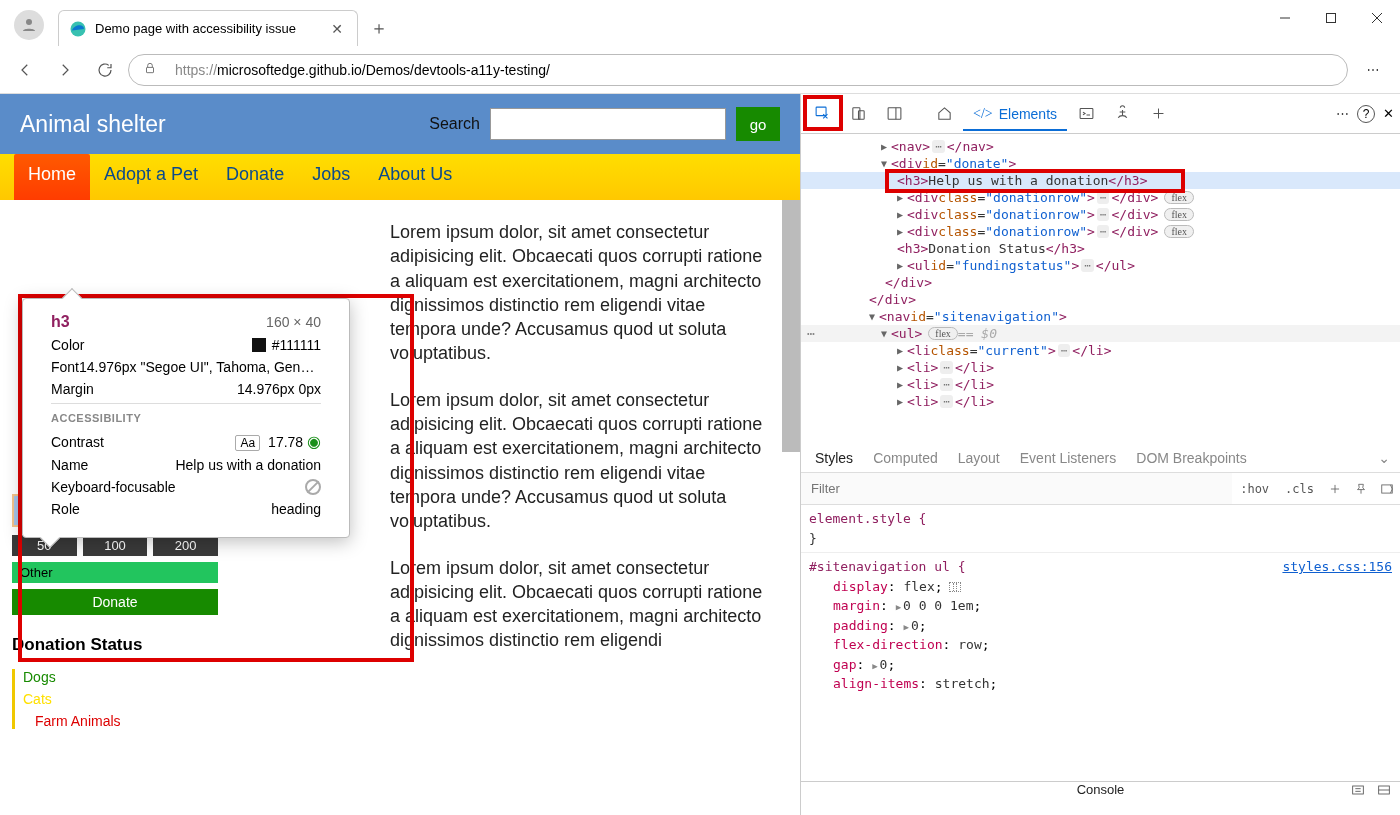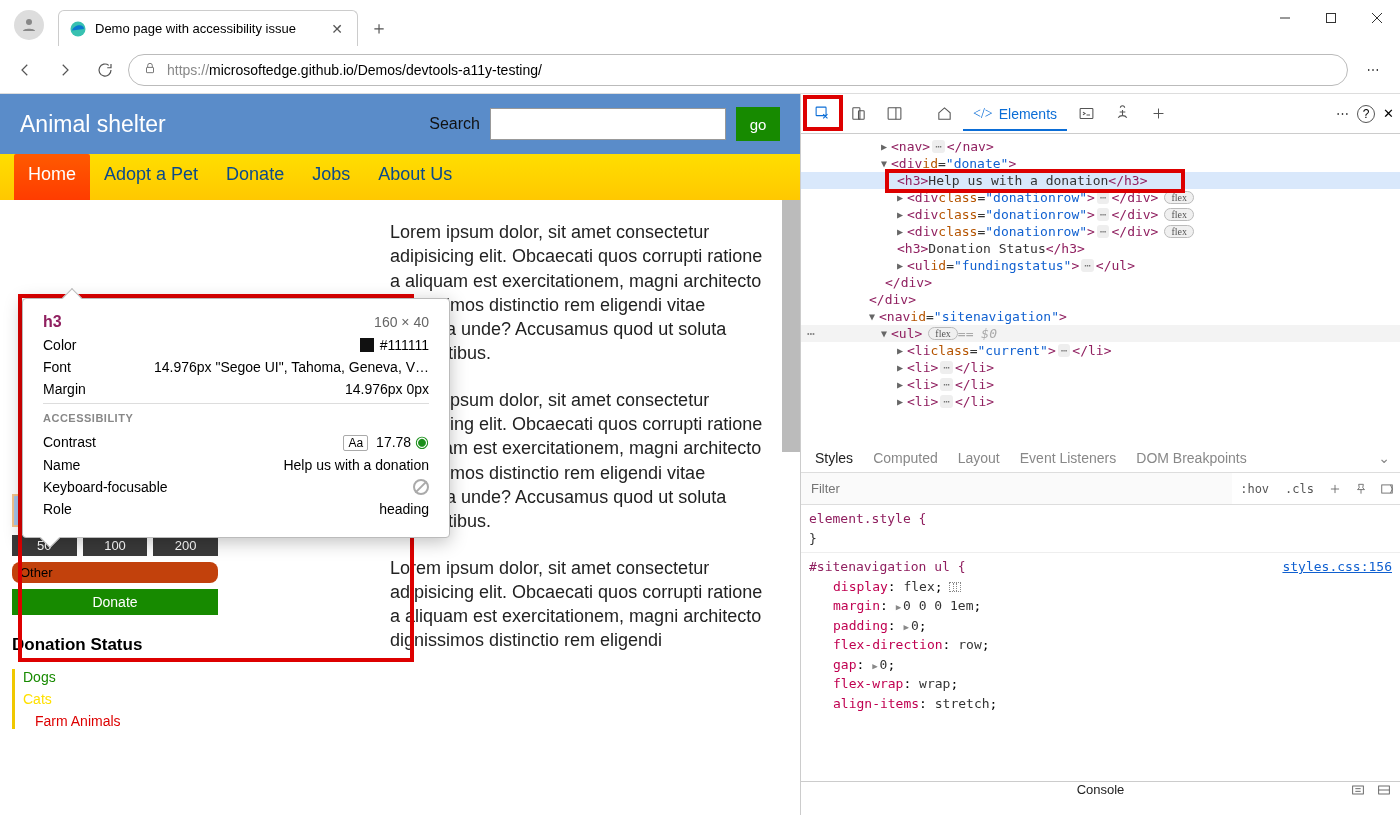--- a/index.html
+++ b/index.html
@@ -14,21 +14,21 @@
 .tab-title { white-space: nowrap; overflow: hidden; text-overflow: ellipsis; flex:1; font-size:13px;}
 .tab-close { width:20px; height:20px; display:flex; align-items:center; justify-content:center; color:#555; font-size:14px;}
 .newtab { width:30px; display:flex; align-items:center; justify-content:center; height:36px; color:#555; font-size:18px; margin-left: 6px;}
 .win-controls { position:absolute; right:0; top:0; display:flex; }
 .win-btn { width:46px; height:36px; display:flex; align-items:center; justify-content:center; color:#333;}
 .win-btn svg { width:12px; height:12px; stroke:#333; stroke-width:1; fill:none;}
 
 .toolbar { height:48px; display:flex; align-items:center; padding:0 8px; gap:6px; border-bottom: 1px solid #ddd;}
 .tool-btn { width:34px; height:34px; border-radius:4px; display:flex; align-items:center; justify-content:center; color:#333; }
 .tool-btn svg { width:18px; height:18px; stroke:#555; stroke-width:1.6; fill:none;}
-.addr { flex:1; height:32px; border:1px solid #bbb; border-radius:16px; display:flex; align-items:center; padding:0 14px; gap:10px; color:#333; font-size:14px;}
+.addr { flex:1; height:32px; border:1px solid #bbb; border-radius:16px; display:flex; align-items:center; padding:0 14px; gap:18px; color:#333; font-size:14px;}
 .addr .lock svg { width:14px; height:14px; stroke:#666; stroke-width:1.5;}
 .addr .url { color:#888; }
 .addr .url .path { color:#000; }
 .more-btn { width:38px; display:flex; align-items:center; justify-content:center;}
 
 
 .workspace { display:flex; height:721px; }
 .page-pane { width:800px; position:relative; overflow:hidden;}
 .devtools { flex:1; display:flex; flex-direction:column; border-left:1px solid #ccc; min-width:0;}
 
@@ -43,33 +43,33 @@
 .topnav .navitem { padding:10px 14px; font-size:18px; color:#0b4a8b; }
 .topnav .navitem.current { background:linear-gradient(#ff5a00,#ff3c00); color:#fff; border-radius:2px 2px 0 0;}
 
 .page-body { display:flex; position:relative; height:615px;}
 .sidebar { width:230px; padding:14px 12px 0 12px; height: 100%;}
 .hl-outer { border:2px solid #f4c38b; padding:0; background: #f4c38b; margin-top: 280px;}
 .hl-inner { background:#a6c3e8; padding:6px 4px;}
 .hl-inner h3 { font-size:15px; color:#222; font-weight:700;}
 .donate-row { display:flex; gap:6px; margin-top:8px;}
 .donate-chip { flex:1; background:#3a3a3a; color:#fff; text-align:center; padding:3px 0; font-size:13px;}
-.donate-other { background:#c2410c; padding:3px 8px; margin-top:6px; font-size:13px;border-radius:8px;}
+.donate-other { background:#22c55e; padding:3px 8px; margin-top:6px; font-size:13px;}
 .donate-btn { background:#178a00; color:#fff; text-align:center; padding:5px 0; margin-top:6px; font-size:14px;}
 .status-h { font-size:17px; font-weight:700; margin-top:20px;}
 .status-list { margin-top:14px; border-left:3px solid #f0c800; padding-left:8px; display:flex; flex-direction:column; gap:6px; font-size:14px;}
 .st-dogs{color:#178a00;} .st-cats{color:#ffe000;} .st-farm{color:#d00;margin-left:12px;}
 
 .main-col { flex:1; padding:20px 30px 20px 160px; font-size:18px; color:#222; line-height:1.35;}
 .main-col p { margin-bottom:22px;}
 
 .page-scroll { position:absolute; right:0; top:0; width:18px; height:252px; background:#bbb; border-radius:0;}
 
 
-.inspect-tip { position:absolute; left:22px; top:204px; width:428px; background:#fff; border:1px solid #bbb; border-radius:4px; box-shadow:0 4px 18px rgba(0,0,0,.25); padding:14px 20px; z-index:50;}
+.inspect-tip { position:absolute; left:22px; top:204px; width:328px; background:#fff; border:1px solid #bbb; border-radius:4px; box-shadow:0 4px 18px rgba(0,0,0,.25); padding:14px 28px; z-index:50;}
 .inspect-tip .arrow { position:absolute; top:-8px; left:42px; width:14px; height:14px; background:#fff; border-left:1px solid #bbb; border-top:1px solid #bbb; transform:rotate(45deg);}
 .inspect-tip .row { display:flex; justify-content:space-between; align-items:center; margin-bottom:6px; font-size:14px;}
 .inspect-tip .tag { color:#902060; font-weight:700; font-size:16px;}
 .inspect-tip .dim { color:#666;}
 .inspect-tip .sep { border-top:1px solid #ddd; margin:6px 0 8px 0;}
 .inspect-tip .subh { color:#888; font-size:11px; font-weight:600; letter-spacing:.5px; margin-bottom:8px;}
 .inspect-tip .sw { width:14px; height:14px; background:#111; display:inline-block; margin-right:6px; vertical-align:-2px;}
 .inspect-tip .aa { border:1px solid #aaa; padding:0 4px; border-radius:2px; font-size:12px; margin-right:8px;}
 .inspect-tip .ok { color:#1a8f1a; font-size:16px;}
 .inspect-tip .no { width:16px; height:16px; border:2px solid #aaa; border-radius:50%; position:relative; display:inline-block;}
@@ -395,21 +395,20 @@
     <div class="css-rules">
       <div><span class="sel-line">element.style {</span></div>
       <div><span class="brace">}</span></div>
       <div class="rule-sep"></div>
       <div><span class="link">styles.css:156</span><span class="sel-line">#sitenavigation ul {</span></div>
       <div class="prop"><span class="k">display</span>: <span class="v">flex</span>;<span class="gridic"></span></div>
       <div class="prop"><span class="k">margin</span>: <span class="ptr">▶</span><span class="v">0 0 0 1em</span>;</div>
       <div class="prop"><span class="k">padding</span>: <span class="ptr">▶</span><span class="v">0</span>;</div>
       <div class="prop"><span class="k">flex-direction</span>: <span class="v">row</span>;</div>
       <div class="prop"><span class="k">gap</span>: <span class="ptr">▶</span><span class="v">0</span>;</div>
-      <div class="prop"><span class="k">flex-wrap</span>: <span class="v">wrap</span>;</div>
       <div class="prop"><span class="k">align-items</span>: <span class="v">stretch</span>;</div>
     </div>
 
     <div class="drawer">
       <span class="dtab active">Console</span>
       <span class="dtab">Issues</span>
       <span>＋</span>
       <span class="dright">
         <svg viewBox="0 0 24 24">
             <rect x="4" y="6" width="16" height="12"></rect>

